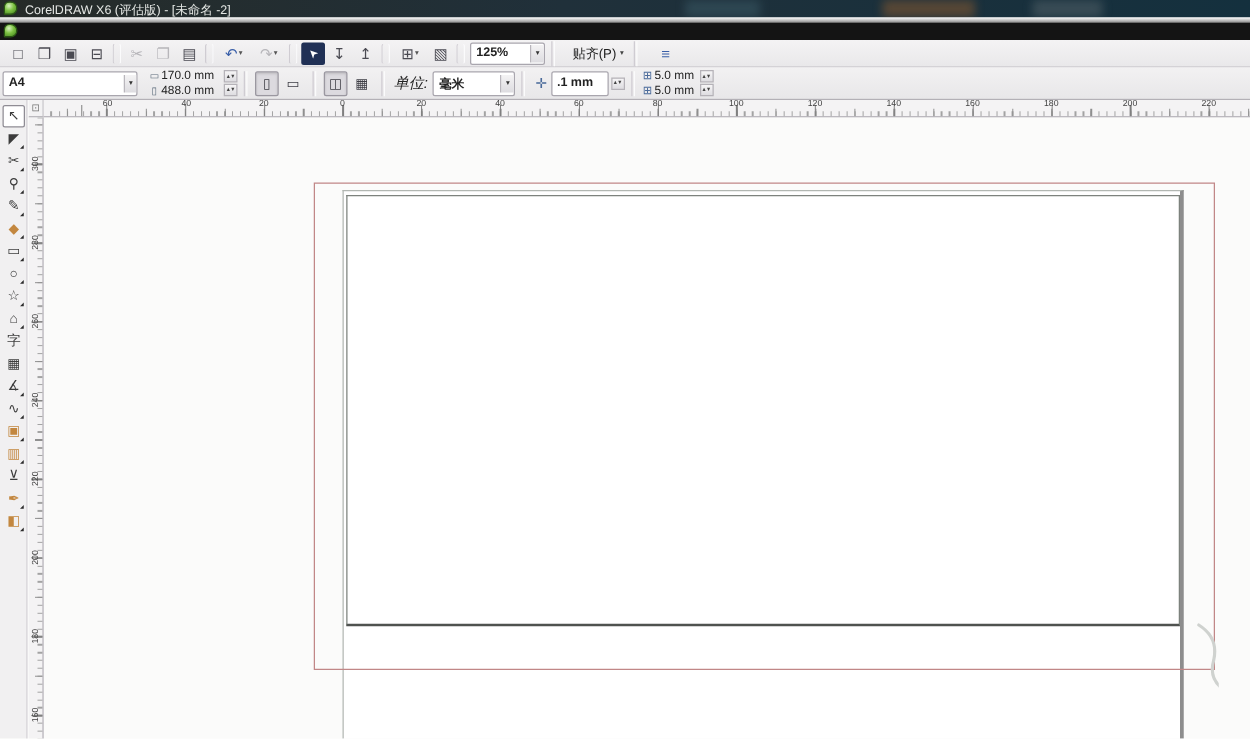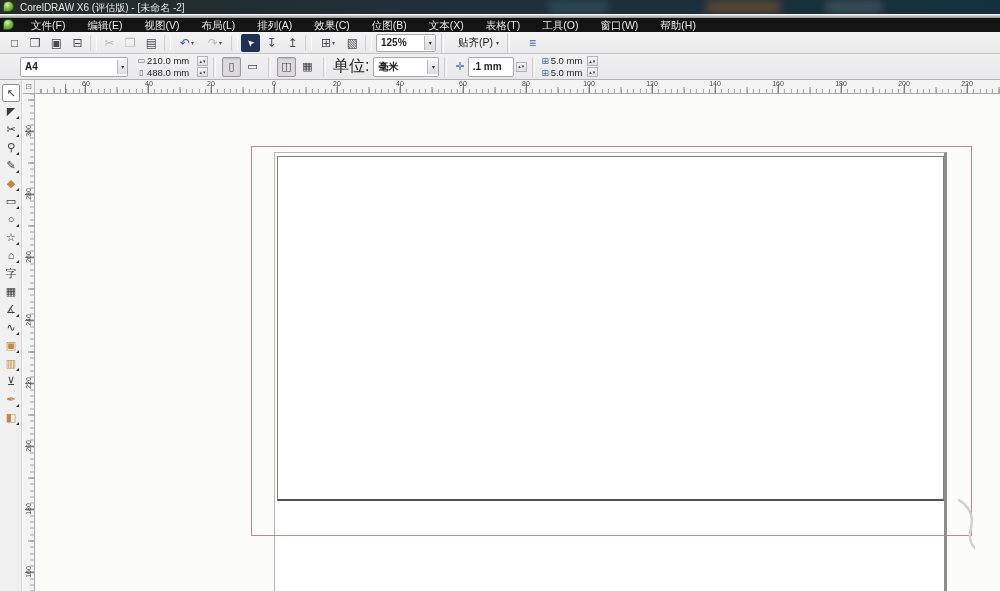--- a/index.html
+++ b/index.html
@@ -51,34 +51,34 @@
     font-size:6px;color:#333;}
   #zoom-combo{width:58px;margin-left:2px;}
   #snap-btn{display:flex;align-items:center;margin-left:6px;font-size:10.5px;color:#222;padding:0 3px;height:18px;}
   #snap-btn .dd2{font-size:6px;color:#444;margin-left:3px;}
   #options-btn{margin-left:8px;color:#3a5fa8;font-size:12px;}
 
   
   #propbar{position:absolute;left:0;top:54px;width:1000px;height:26px;
     background:linear-gradient(#f2f1f2,#e8e7e9);border-bottom:1px solid #b3b0b6;box-sizing:border-box;
     display:flex;align-items:center;}
-  #preset-combo{width:106px;margin-left:20px;height:18px;gap:21px;}
+  #preset-combo{width:106px;margin-left:2px;height:18px;gap:21px;}
   .pb-sep{width:1px;height:20px;border-left:1px solid #cfccd2;border-right:1px solid #fbfbfc;margin:0 5px;}
   .stack2{display:flex;flex-direction:column;justify-content:center;gap:1px;}
   .dimrow{display:flex;align-items:center;height:11px;}
   .dimrow .ic{font-size:8px;color:#5a6a7a;width:11px;text-align:center;}
   .dimrow .val{font-size:9.5px;color:#222;width:48px;}
   .spincol{display:flex;flex-direction:column;gap:1px;margin-left:2px;}
   .spin{width:11px;height:10px;background:linear-gradient(#f6f5f6,#dedde1);border:1px solid #b5b2b8;
     box-sizing:border-box;display:flex;flex-direction:row;align-items:center;justify-content:center;
     font-size:5px;color:#444;gap:1px;line-height:1;}
   .sqbtn{width:17px;height:18px;display:flex;align-items:center;justify-content:center;
     font-size:11px;color:#3c3c44;border:1px solid transparent;border-radius:2px;margin:0 1px;}
   .sqbtn.pressed{background:#dcdadf;border:1px solid #9a97a0;box-shadow:inset 0 1px 2px rgba(0,0,0,.15);}
-  .pb-label{font-size:16px;color:#222;margin:0 4px 0 2px;white-space:nowrap;}
+  .pb-label{font-size:12px;color:#222;margin:0 4px 0 2px;white-space:nowrap;font-style:italic;}
   #units-combo{width:64px;height:18px;}
   #nudge-icon{font-size:11px;color:#4a6a9a;margin:0 3px;}
   #nudge-field{width:44px;height:18px;}
   .dup .ic{color:#4a6a9a;font-size:9px;}
   .dup .val{width:34px;}
 
   
   #toolbox{position:absolute;left:0;top:80px;width:22px;height:511px;background:#f1f0f1;
     border-right:1px solid #d6d3d8;box-sizing:border-box;}
   #tools{position:absolute;left:1px;top:4px;width:20px;}
@@ -138,35 +138,20 @@
     <div class="blob b1"></div>
     <div class="blob b2"></div>
     <div class="blob b3"></div>
     <span class="corel-logo"></span>
     <span id="title-text">CorelDRAW X6 (评估版) - [未命名 -2]</span>
   </div>
   <div id="edgeband"></div>
 
   <div id="menubar">
     <span class="corel-logo"></span>
-    <div style="display:flex">
-
-    <span class="mitem">文件(F)</span>
-        <span class="mitem">编辑(E)</span>
-        <span class="mitem">视图(V)</span>
-        <span class="mitem">布局(L)</span>
-        <span class="mitem">排列(A)</span>
-        <span class="mitem">效果(C)</span>
-        <span class="mitem">位图(B)</span>
-        <span class="mitem">文本(X)</span>
-        <span class="mitem">表格(T)</span>
-        <span class="mitem">工具(O)</span>
-        <span class="mitem">窗口(W)</span>
-        <span class="mitem">帮助(H)</span>
-      </div>
   </div>
 
   <div id="toolbar">
     <div style="display:flex;align-items:center">
 
     <span class="tbtn">
           <span class="g">□</span>
         </span>
         <span class="tbtn">
           <span class="g">❒</span>
@@ -233,21 +218,21 @@
 
   <div id="propbar">
     <span class="combo" id="preset-combo">
       <input readonly="" value="A4" style="">
       <span class="arr">▾</span>
     </span>
     <span style="width:8px"></span>
     <div class="stack2">
       <div class="dimrow">
         <span class="ic">▭</span>
-        <span class="val">210.0 mm</span>
+        <span class="val">170.0 mm</span>
       </div>
       <div class="dimrow">
         <span class="ic">▯</span>
         <span class="val">488.0 mm</span>
       </div>
     </div>
     <div class="spincol">
       <span class="spin">
           <span>▴</span>
           <span>▾</span>

